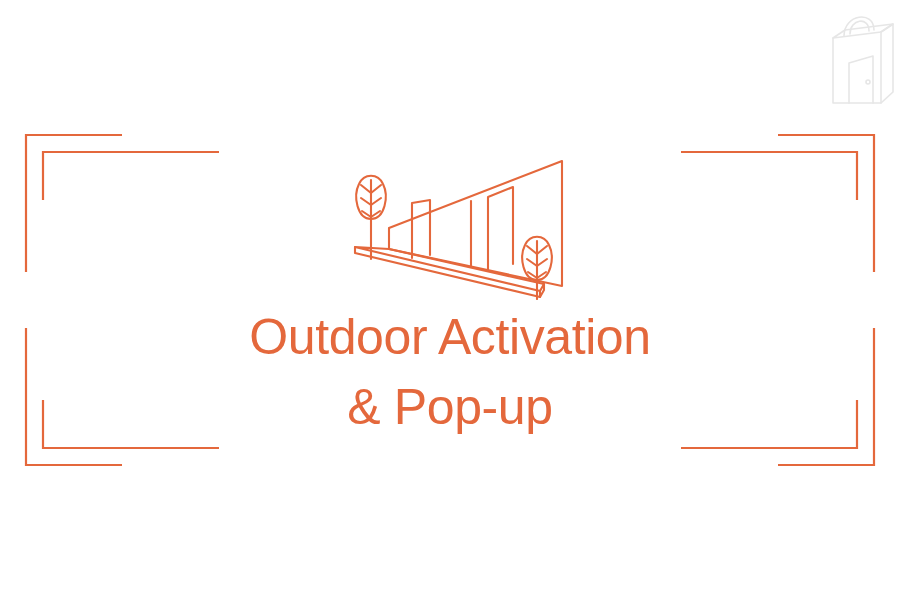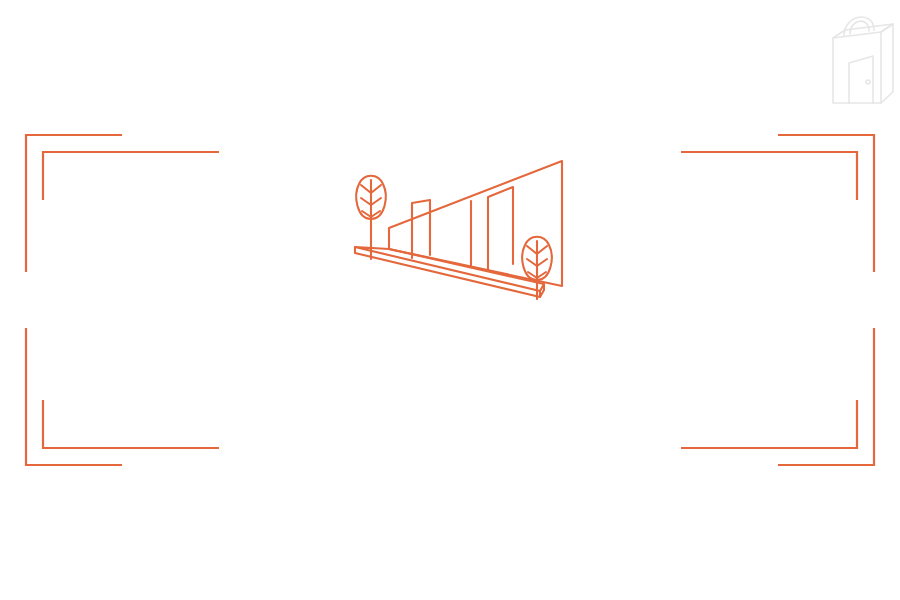--- a/index.html
+++ b/index.html
@@ -133,15 +133,17 @@
       <path d="M 212 128 C 198 128, 194 105, 200 93 C 205 82, 219 82, 224 93 C 230 105, 226 128, 212 128 Z"></path>
       <path d="M 212 89 L 212 147"></path>
       <path d="M 212 102 L 202 94 M 212 102 L 222 94"></path>
       <path d="M 212 114 L 202 107 M 212 114 L 222 107"></path>
       <path d="M 212 126 L 203 120 M 212 126 L 221 120"></path>
 
     </g>
   </svg>
 
   <div class="title-block">
+    <span class="title-line">Outdoor Activation</span>
+    <span class="title-line">&amp; Pop-up</span>
   </div>
 
 </div>
 
 </body></html>

